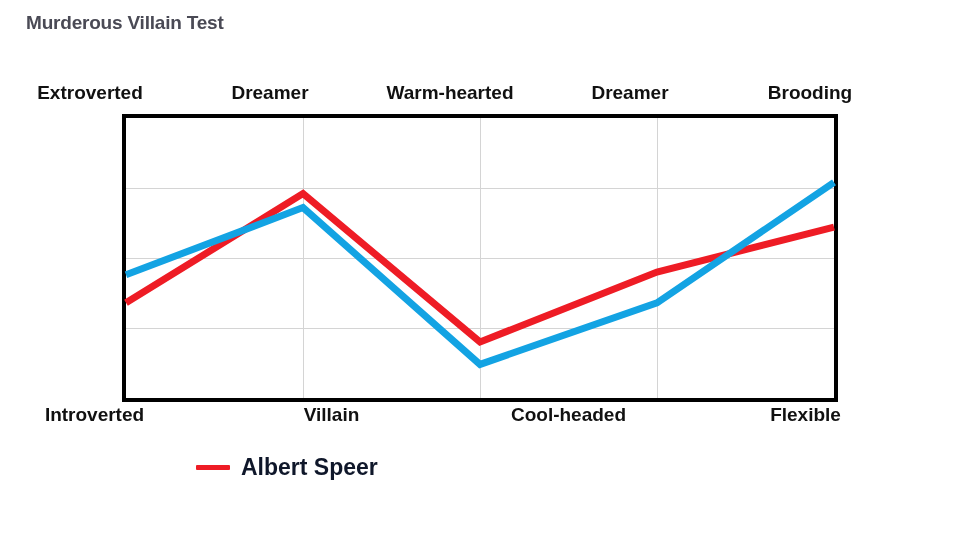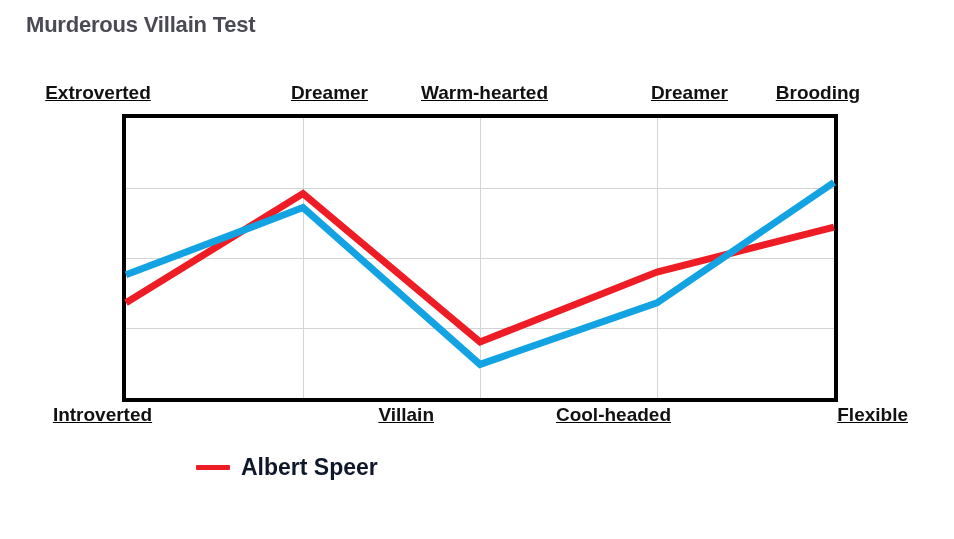--- a/index.html
+++ b/index.html
@@ -18,42 +18,41 @@
   #chart-root {
     position: absolute;
     inset: 0;
   }
 
   
   .chart-title {
     position: absolute;
     left: 26px;
     top: 12px;
-    font-size: 22px;
+    font-size: 19px;
     font-weight: bold;
     color: #4a4a55;
     letter-spacing: -0.2px;
     white-space: nowrap;
   }
 
   
   .axis-labels {
     position: absolute;
-    left: 8px;
+    left: 0px;
     width: 900px;
     display: flex;
     height: 26px;
-    text-decoration: underline;
   }
   .axis-labels.top  { top: 80px; }
   .axis-labels.bottom { top: 402px; gap: 48px; }
 
   .axis-label {
     flex: 1 1 0;
-    text-align: right;
+    text-align: center;
     font-size: 19px;
     font-weight: bold;
     color: #111111;
     white-space: nowrap;
     line-height: 26px;
   }
   
   .axis-label.first { text-align: center; }
   .axis-label.last  { text-align: center; }
 

